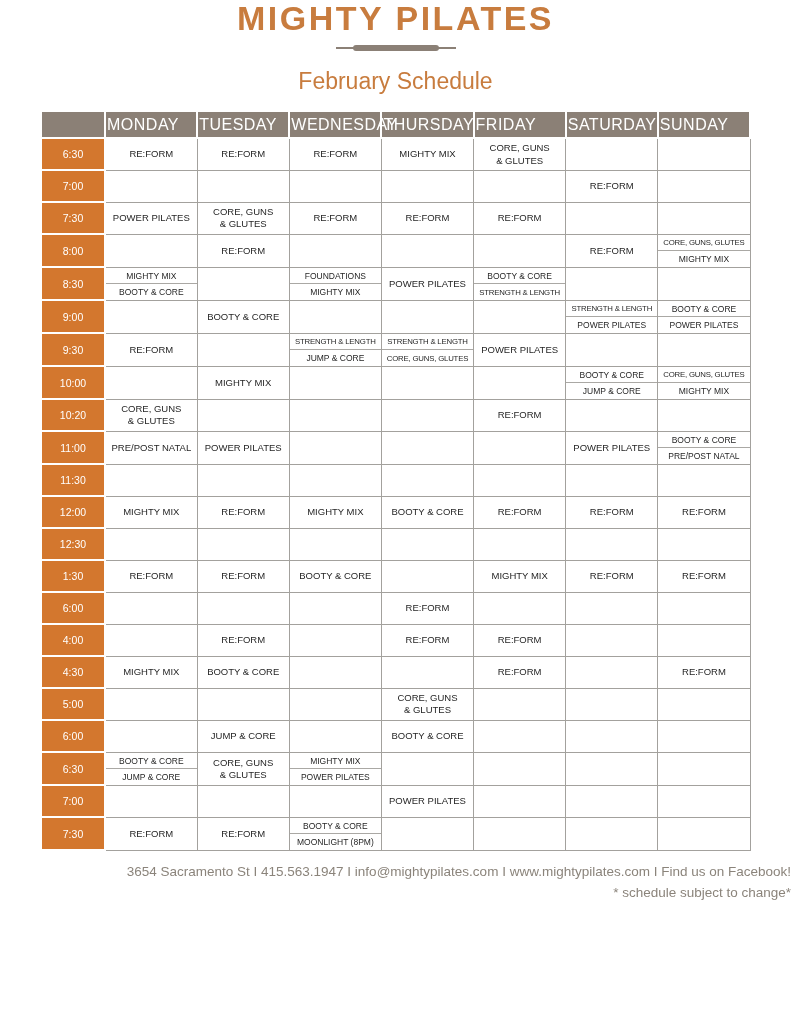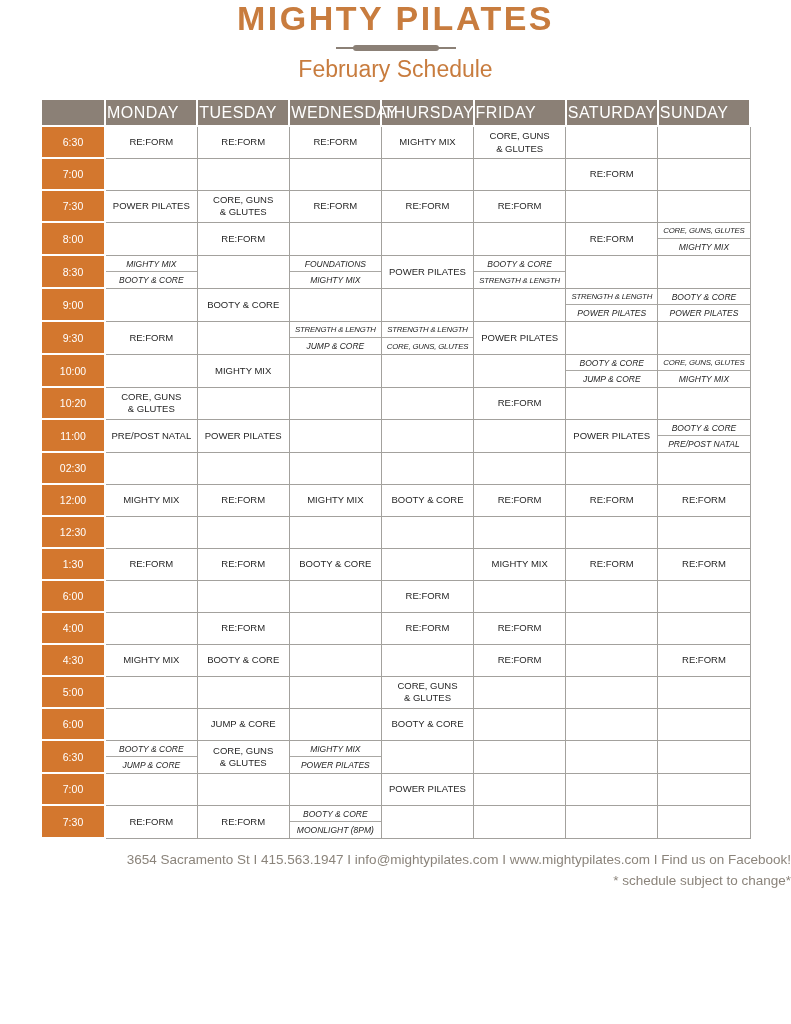--- a/index.html
+++ b/index.html
@@ -14,42 +14,42 @@
     overflow:hidden;
   }
   .header{text-align:center;}
   .title{
     color:var(--accent);font-size:34px;font-weight:700;
     letter-spacing:2.5px;line-height:1.1;
   }
   .divider{width:120px;height:8px;margin:7px auto 3px;position:relative;}
   .divider .bar-thin{position:absolute;top:3px;left:0;right:0;height:2px;background:var(--taupe);}
   .divider .bar-thick{position:absolute;top:1px;left:17px;width:86px;height:6px;background:var(--taupe);border-radius:3px;}
-  .subtitle{color:var(--accent);font-size:23px;font-weight:400;margin-top:4px;}
+  .subtitle{color:var(--accent);font-size:23px;font-weight:400;margin-top:16px;}
 
   table.schedule{
     border-collapse:collapse;table-layout:fixed;
     width:711px;margin:15px 40px 0 40px;
   }
   th.day{
     background:var(--taupe);color:#fff;font-size:16px;font-weight:400;
     letter-spacing:.5px;border:2px solid #fff;height:27px;text-align:left;
   }
   th.corner{background:var(--taupe);border:2px solid #fff;}
   td.time{
     background:var(--time-orange);color:#fff;font-size:10.5px;font-weight:400;
     text-align:center;border:2px solid #fff;
   }
   td.cell{
     border:1px solid var(--grid);height:32px;padding:0 2px;
     vertical-align:middle;text-align:center;
     font-size:9.5px;color:var(--celltext);
   }
   td.cell .txt{white-space:pre-line;line-height:1.3;}
-  td.cell.split{padding:0;vertical-align:top;font-style:italic;}
+  td.cell.split{padding:0;vertical-align:top;}
   .split-wrap{display:flex;flex-direction:column;height:32px;}
   .half{
     flex:1;display:flex;align-items:center;justify-content:center;
     font-size:8.5px;color:var(--celltext);overflow:hidden;white-space:nowrap;
   }
   .half:first-child{border-bottom:1px solid #aaa8a4;}
   .half.xs{font-size:7.8px;letter-spacing:-.2px;}
 
   .footer{text-align:right;color:var(--foot);font-size:13.5px;margin-top:11px;line-height:1.55;}
 </style>
@@ -287,21 +287,21 @@
           <div class="txt">POWER PILATES</div>
         </td>
         <td class="cell split">
           <div class="split-wrap">
             <div class="half">BOOTY &amp; CORE</div>
             <div class="half">PRE/POST NATAL</div>
           </div>
         </td>
       </tr>
       <tr>
-        <td class="time">02:30</td>
+        <td class="time">11:30</td>
         <td class="cell"></td>
         <td class="cell"></td>
         <td class="cell"></td>
         <td class="cell"></td>
         <td class="cell"></td>
         <td class="cell"></td>
         <td class="cell"></td>
       </tr>
       <tr>
         <td class="time">12:00</td>

